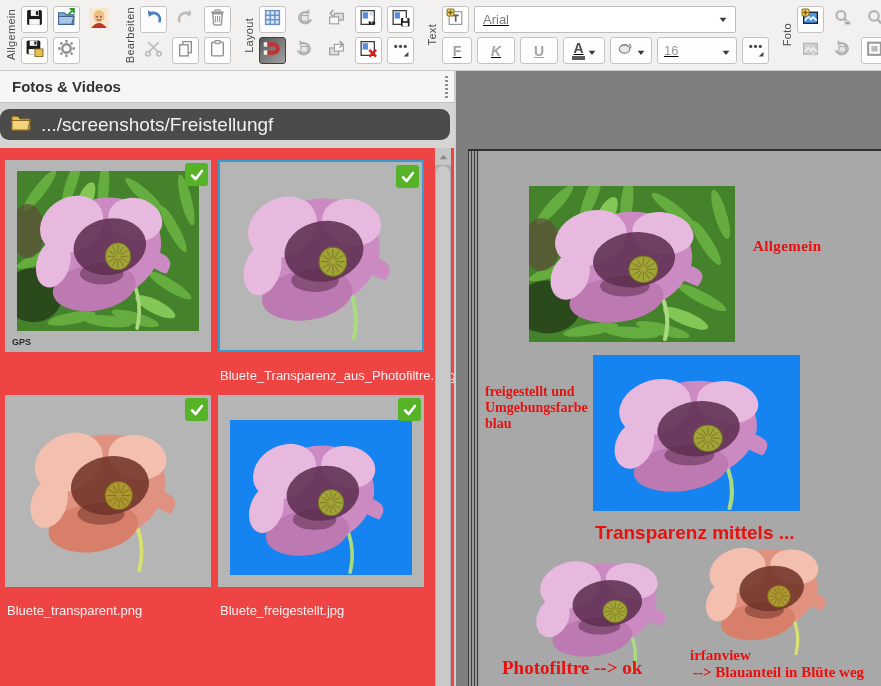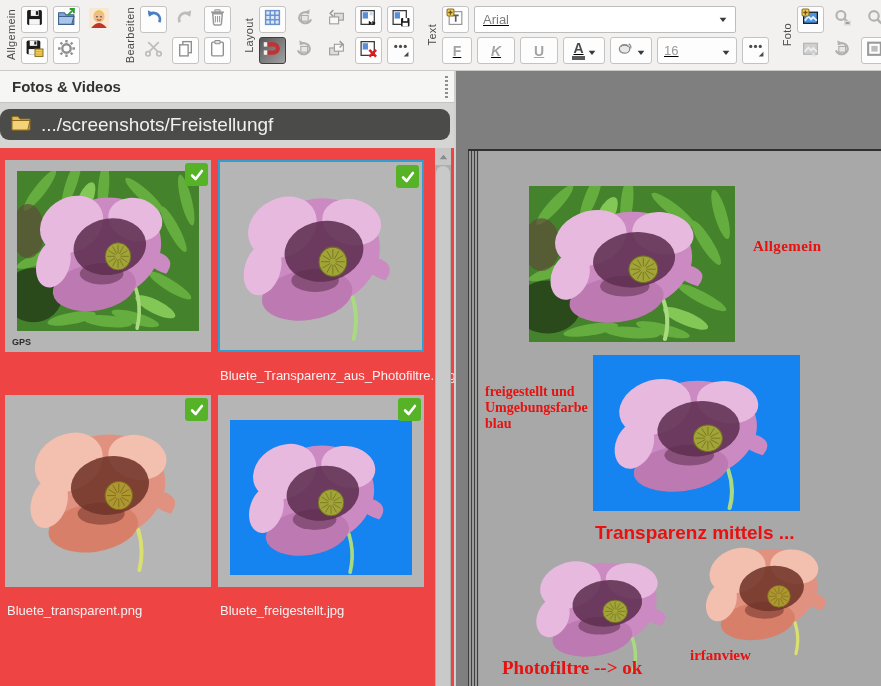--- a/index.html
+++ b/index.html
@@ -712,14 +712,15 @@
           <line x1="108.0" y1="88.0" x2="99.0" y2="88.0" stroke="#7a6a1a" stroke-width="0.8"></line>
           <line x1="108.4" y1="86.5" x2="100.6" y2="82.0" stroke="#7a6a1a" stroke-width="0.8"></line>
           <line x1="109.5" y1="85.4" x2="105.0" y2="77.6" stroke="#7a6a1a" stroke-width="0.8"></line>
           <line x1="111.0" y1="85.0" x2="111.0" y2="76.0" stroke="#7a6a1a" stroke-width="0.8"></line>
           <line x1="112.5" y1="85.4" x2="117.0" y2="77.6" stroke="#7a6a1a" stroke-width="0.8"></line>
           <line x1="113.6" y1="86.5" x2="121.4" y2="82.0" stroke="#7a6a1a" stroke-width="0.8"></line>
         </svg>
       </div>
     <div class="annotation ann-serif" style="left: 46px; top: 586px; font-size: 19px; color: rgb(232, 17, 16);">Photofiltre --&gt; ok</div>
     <div class="annotation ann-serif" style="left: 234px; top: 576px; font-size: 15px; color: rgb(232, 17, 16);">irfanview</div>
+    <div class="annotation ann-serif" style="left: 237px; top: 593px; font-size: 15px; color: rgb(232, 17, 16);">--&gt; Blauanteil in Blüte weg</div>
   </div>
 </div>
 
 </body></html>

